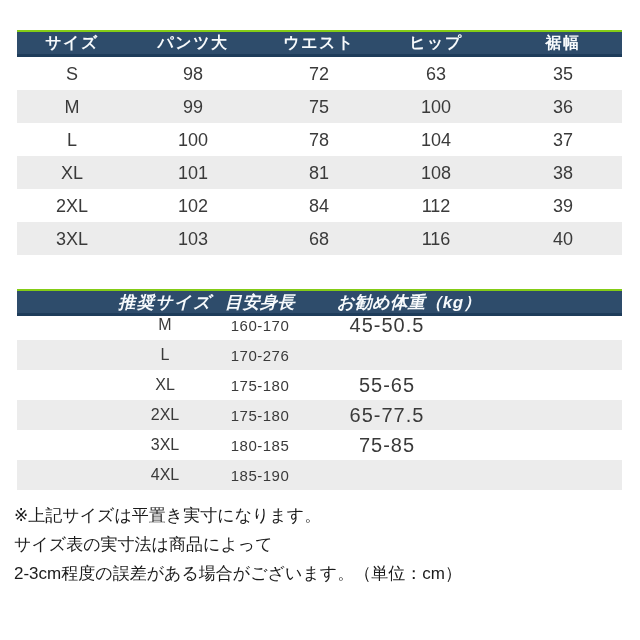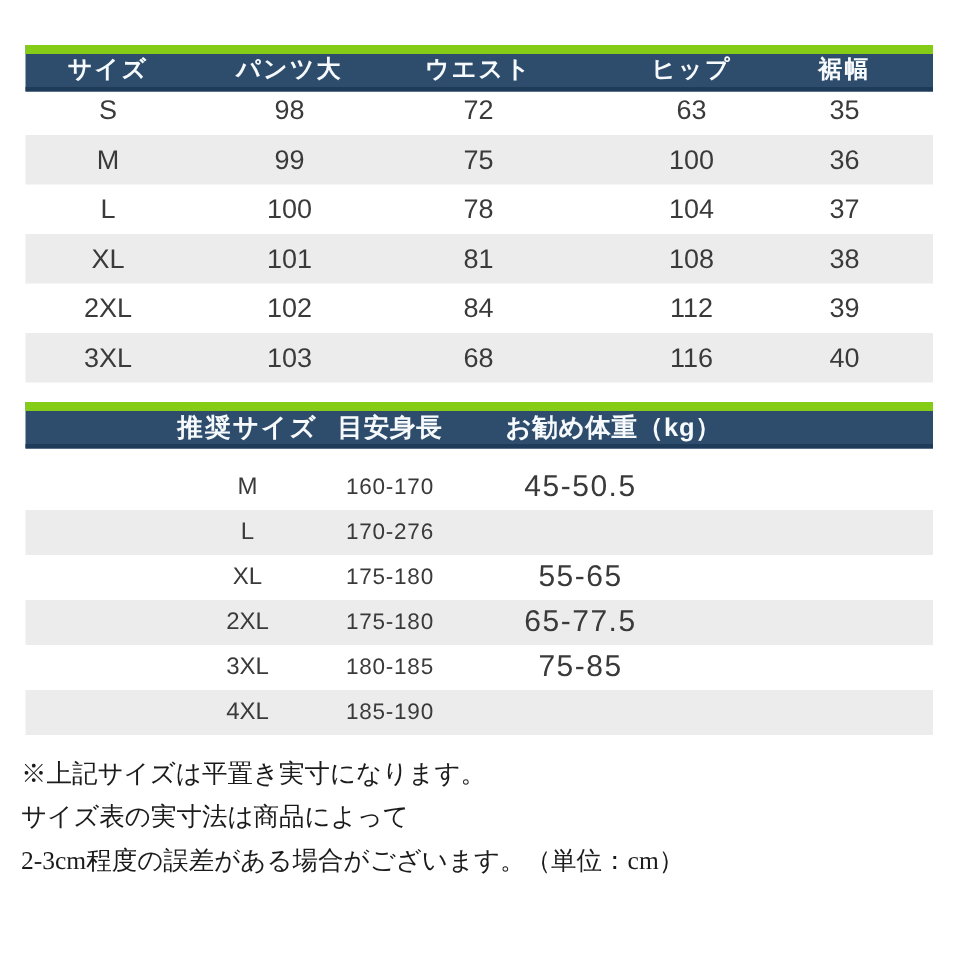--- a/index.html
+++ b/index.html
@@ -2,43 +2,43 @@
 <html><head>
 <meta charset="utf-8">
 <style>
   html,body{margin:0;padding:0;background:#ffffff;}
   .canvas{
     position:relative;width:640px;height:640px;background:#ffffff;
     font-family:"Liberation Sans","DejaVu Sans",sans-serif;overflow:hidden;
   }
   .bar{
     position:absolute;left:17px;width:605px;height:22px;
-    background:#2e4c6b;border-top:6px solid #84cc16;border-bottom:3px solid #1e3c5a;
+    background:#2e4c6b;border-top:2px solid #84cc16;border-bottom:3px solid #1e3c5a;
   }
   .hcell{
     position:absolute;top:50%;transform:translate(-50%,-50%);
     color:#f7fafc;font-weight:700;font-size:16px;letter-spacing:1.5px;white-space:nowrap;
   }
   .row{position:absolute;left:17px;width:605px;}
   .r1{height:33px;}
   .r2{height:30px;}
   .striped{background:#ececec;}
   .c{
     position:absolute;top:50%;transform:translate(-50%,-50%);
     font-size:18px;color:#3a3a3a;white-space:nowrap;
   }
   .t1c0{left:55px;}
   .t1c1{left:176px;}
   .t1c2{left:302px;}
-  .t1c3{left:444px;text-align:center;}
+  .t1c3{left:419px;text-align:center;}
   .t1c4{left:546px;}
   .t2c0{left:148px;font-size:16px;}
   .t2c1{left:243px;font-size:15px;letter-spacing:0.5px;}
   .t2c2{left:370px;font-size:20px;letter-spacing:1px;}
-  .notes{position:absolute;left:14px;top:501px;font-size:17px;line-height:29px;color:#1b1b1b;font-family:Liberation Serif, serif;}
+  .notes{position:absolute;left:14px;top:501px;font-size:17px;line-height:29px;color:#1b1b1b;}
   .notes div{white-space:nowrap;}
 </style>
 </head>
 <body>
 
 <div class="canvas">
 
   <div class="bar" style="top:30px;">
     <span class="hcell t1c0">サイズ</span>
     <span class="hcell t1c1">パンツ大</span>
@@ -83,21 +83,21 @@
     <span class="c t1c4">39</span>
   </div>
   <div class="row r1 striped" style="top:222px;">
     <span class="c t1c0">3XL</span>
     <span class="c t1c1">103</span>
     <span class="c t1c2">68</span>
     <span class="c t1c3">116</span>
     <span class="c t1c4">40</span>
   </div>
 
-  <div class="bar" style="top:268px;">
+  <div class="bar" style="top:289px;font-style:italic;">
     <span class="hcell t2c0" style="font-size:17px;">推奨サイズ</span>
     <span class="hcell t2c1" style="font-size:17px;">目安身長</span>
     <span class="hcell t2c2" style="font-size:17px;letter-spacing:0.5px;margin-left:22px;">お勧め体重（kg）</span>
   </div>
 
   <div class="row r2" style="top:310px;">
     <span class="c t2c0">M</span>
     <span class="c t2c1">160-170</span>
     <span class="c t2c2">45-50.5</span>
   </div>

